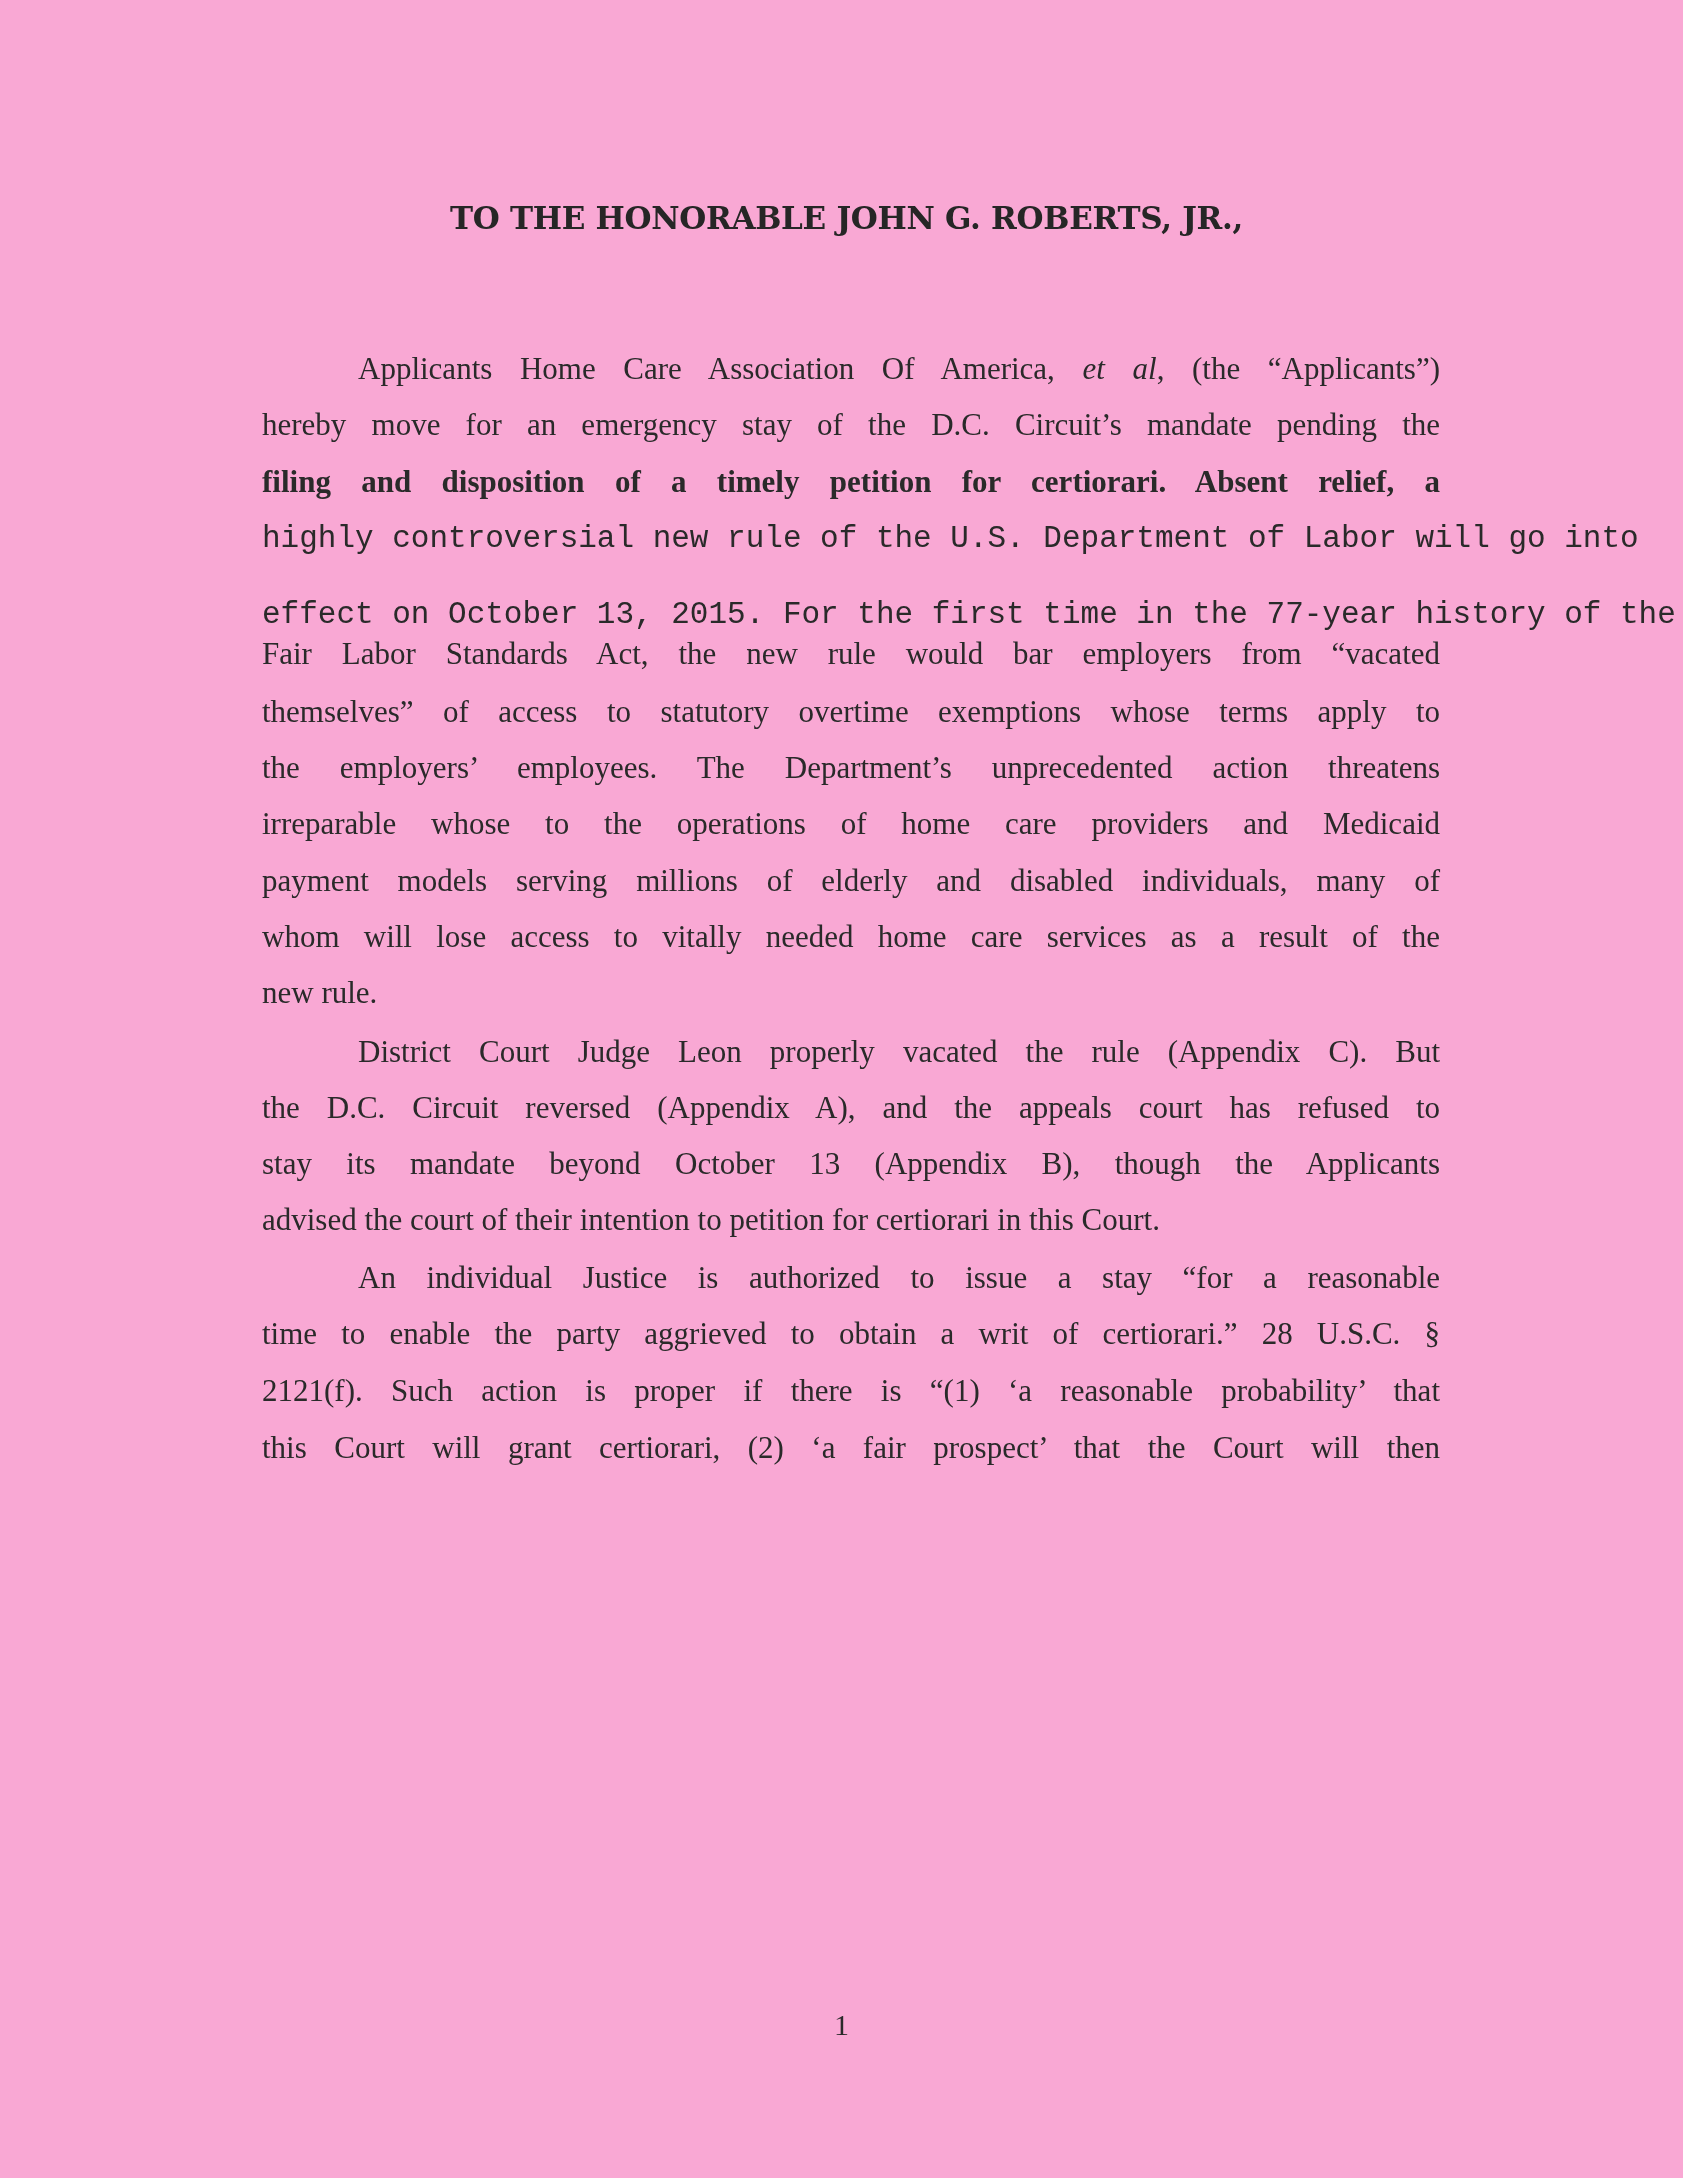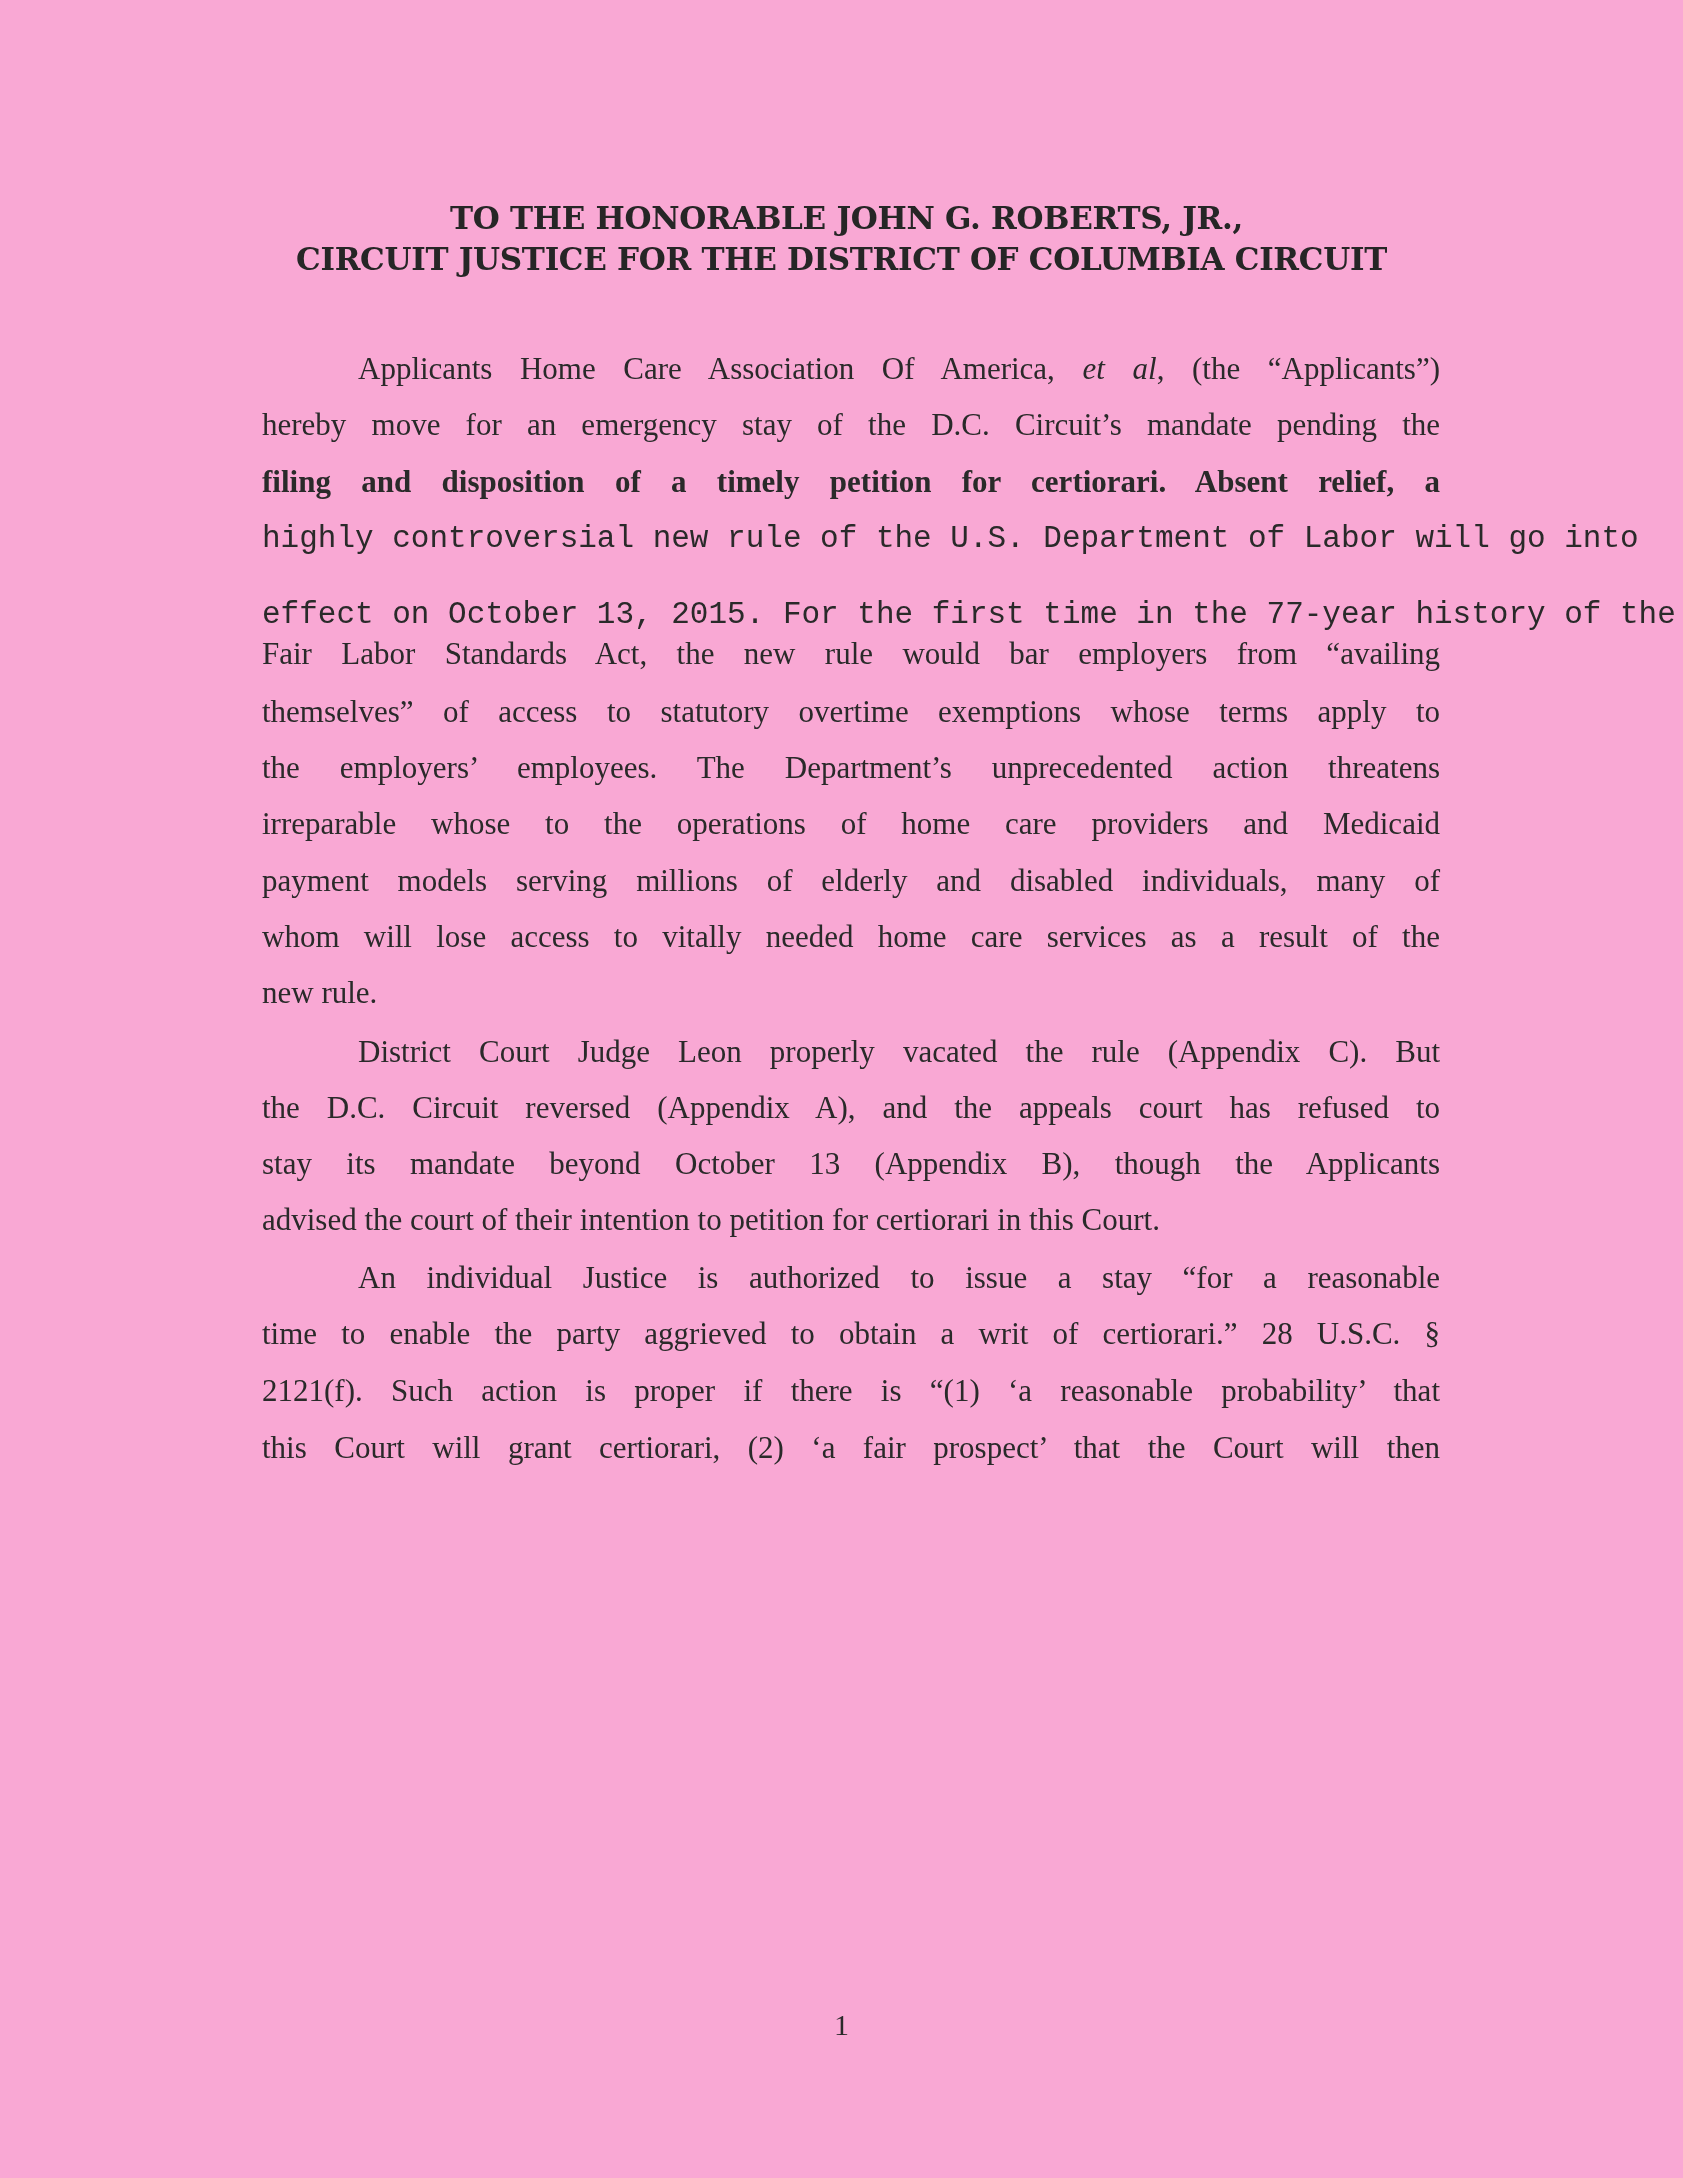--- a/index.html
+++ b/index.html
@@ -78,32 +78,31 @@
       color: #2a2a2a;
     }
   </style>
 </head>
 <body>
 
 <div class="page">
 
   <div class="heading">
     <span class="hline l1">TO THE HONORABLE JOHN G. ROBERTS, JR.,</span>
-    <span class="hline l3">CIRCUIT JUSTICE FOR THE DISTRICT OF COLUMBIA CIRCUIT</span>
   </div>
 
   <div class="body-lines">
 
     <div>
       <div class="line indent" style="top:0px;"><span>Applicants Home Care Association Of America, </span><em>et al</em><span>, (the “Applicants”)</span></div>
       <div class="line" style="top:56px;">hereby move for an emergency stay of the D.C. Circuit’s mandate pending the</div>
       <div class="line" style="top:113px;font-weight:bold;">filing and disposition of a timely petition for certiorari.  Absent relief, a</div>
       <div class="line" style="top:170px;font-family:Liberation Mono, monospace;">highly controversial new rule of the U.S. Department of Labor will go into</div>
       <div class="line" style="top:246px;font-family:Liberation Mono, monospace;">effect on October 13, 2015.  For the first time in the 77-year history of the</div>
-      <div class="line" style="top:285px;">Fair Labor Standards Act, the new rule would bar employers from “availing</div>
+      <div class="line" style="top:285px;">Fair Labor Standards Act, the new rule would bar employers from “vacated</div>
       <div class="line" style="top:343px;">themselves” of access to statutory overtime exemptions whose terms apply to</div>
       <div class="line" style="top:399px;">the employers’ employees. The Department’s unprecedented action threatens</div>
       <div class="line" style="top:455px;">irreparable whose to the operations of home care providers and Medicaid</div>
       <div class="line" style="top:512px;">payment models serving millions of elderly and disabled individuals, many of</div>
       <div class="line" style="top:568px;">whom will lose access to vitally needed home care services as a result of the</div>
       <div class="line last" style="top:624px;">new rule.</div>
     </div>
 
     <div>
       <div class="line indent" style="top:683px;">District Court Judge Leon properly vacated the rule (Appendix C). But</div>

